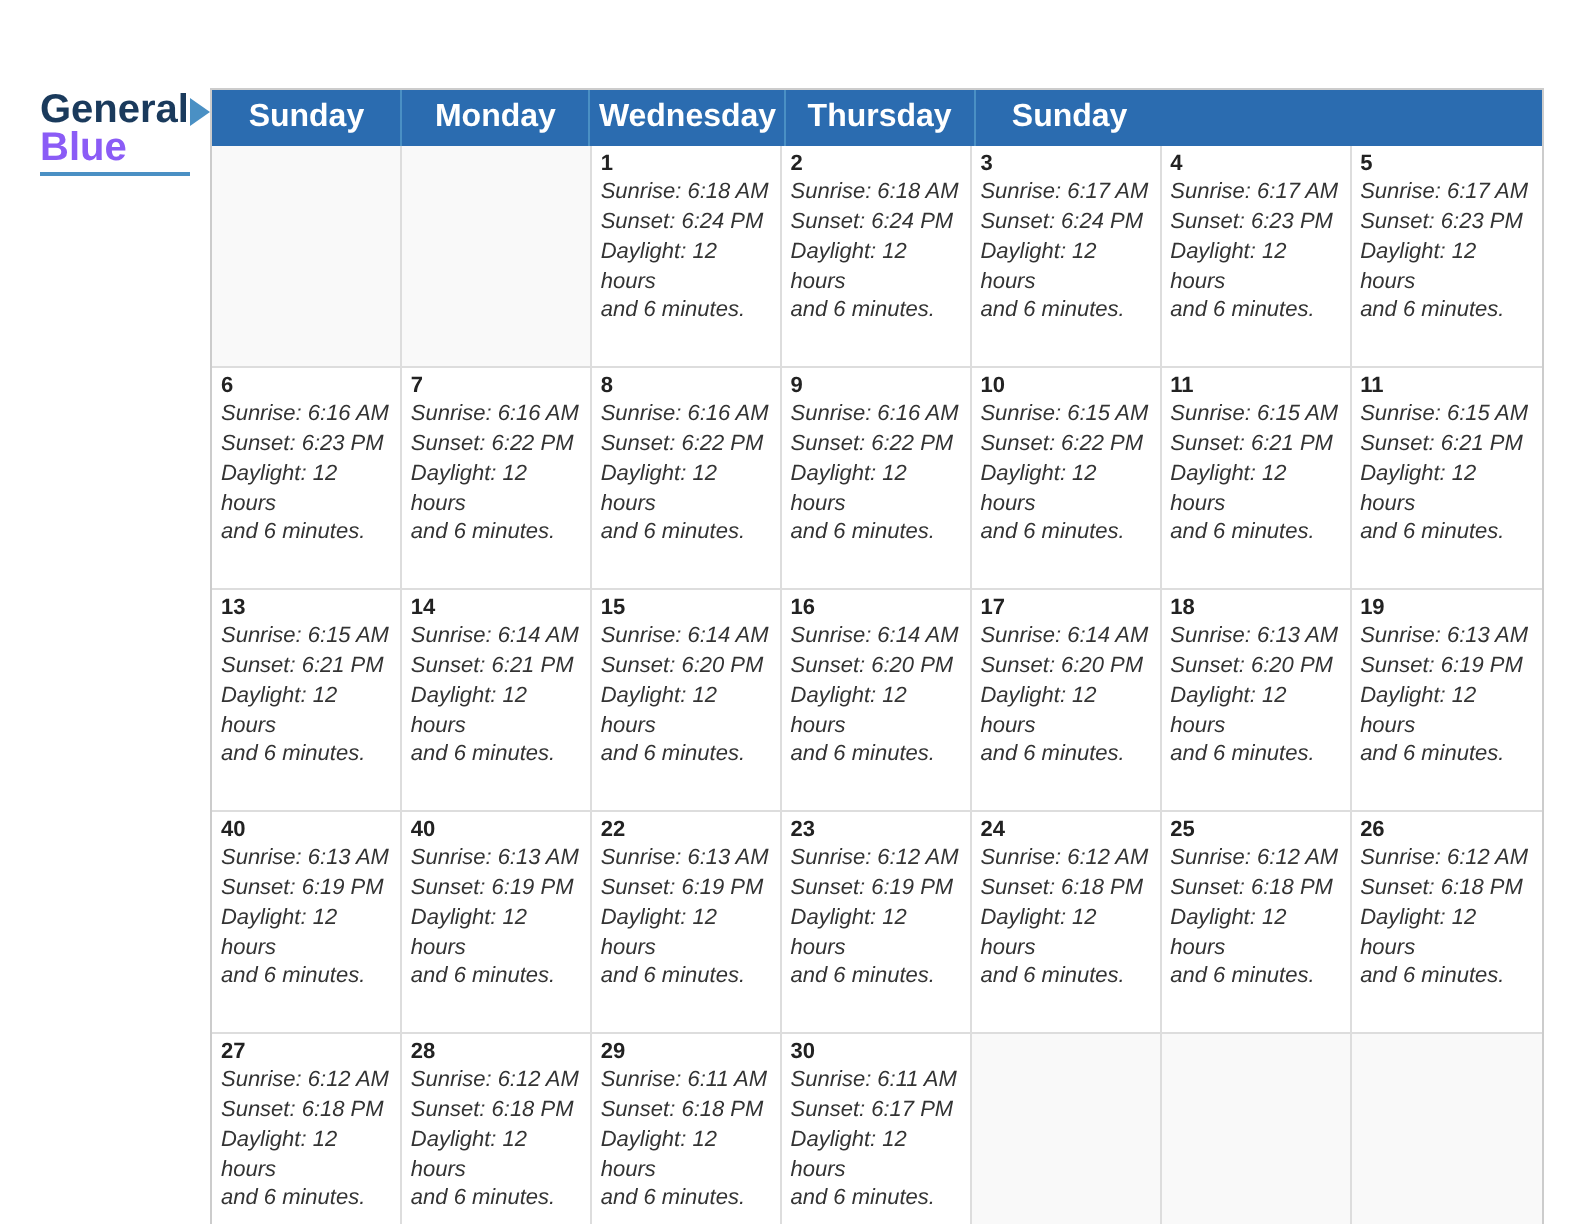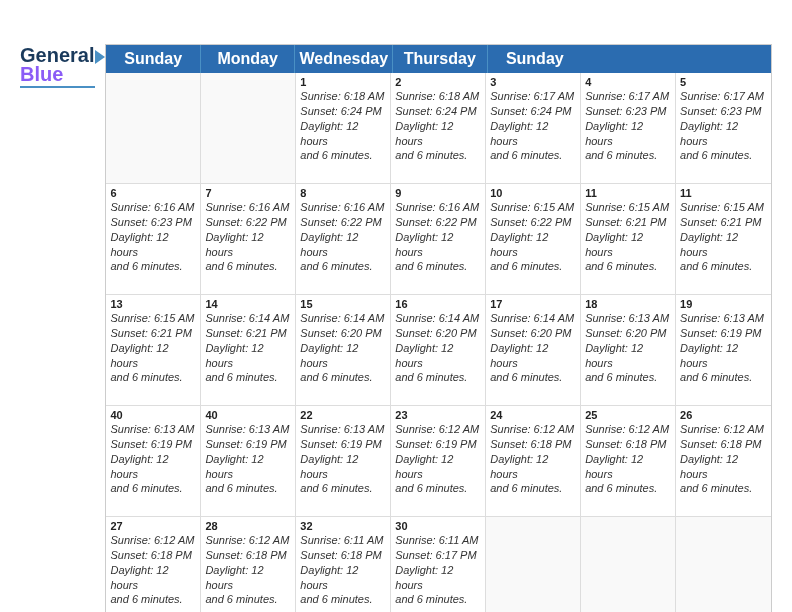--- a/index.html
+++ b/index.html
@@ -329,21 +329,21 @@
 and 6 minutes.</div>
           </div>
           <div class="cal-cell">
             <div class="day-number">28</div>
             <div class="cell-info" style="white-space: pre-line;">Sunrise: 6:12 AM
 Sunset: 6:18 PM
 Daylight: 12 hours
 and 6 minutes.</div>
           </div>
           <div class="cal-cell">
-            <div class="day-number">32</div>
+            <div class="day-number">29</div>
             <div class="cell-info" style="white-space: pre-line;">Sunrise: 6:11 AM
 Sunset: 6:18 PM
 Daylight: 12 hours
 and 6 minutes.</div>
           </div>
           <div class="cal-cell">
             <div class="day-number">30</div>
             <div class="cell-info" style="white-space: pre-line;">Sunrise: 6:11 AM
 Sunset: 6:17 PM
 Daylight: 12 hours

